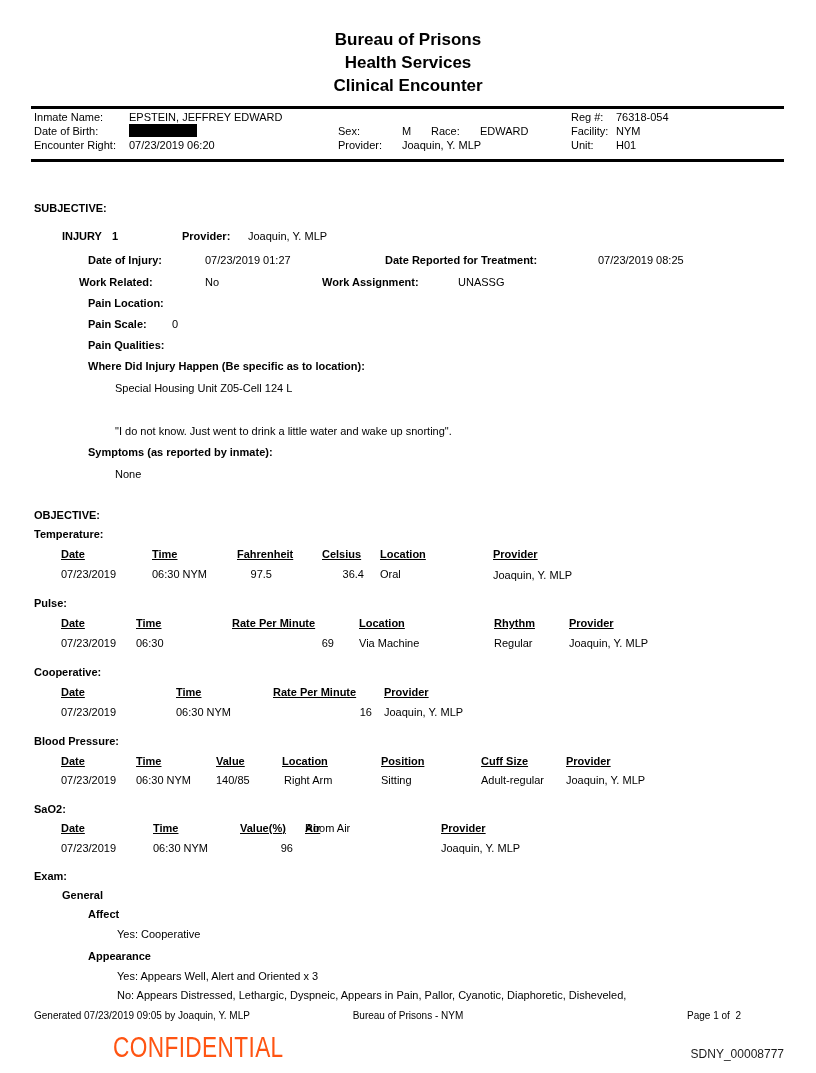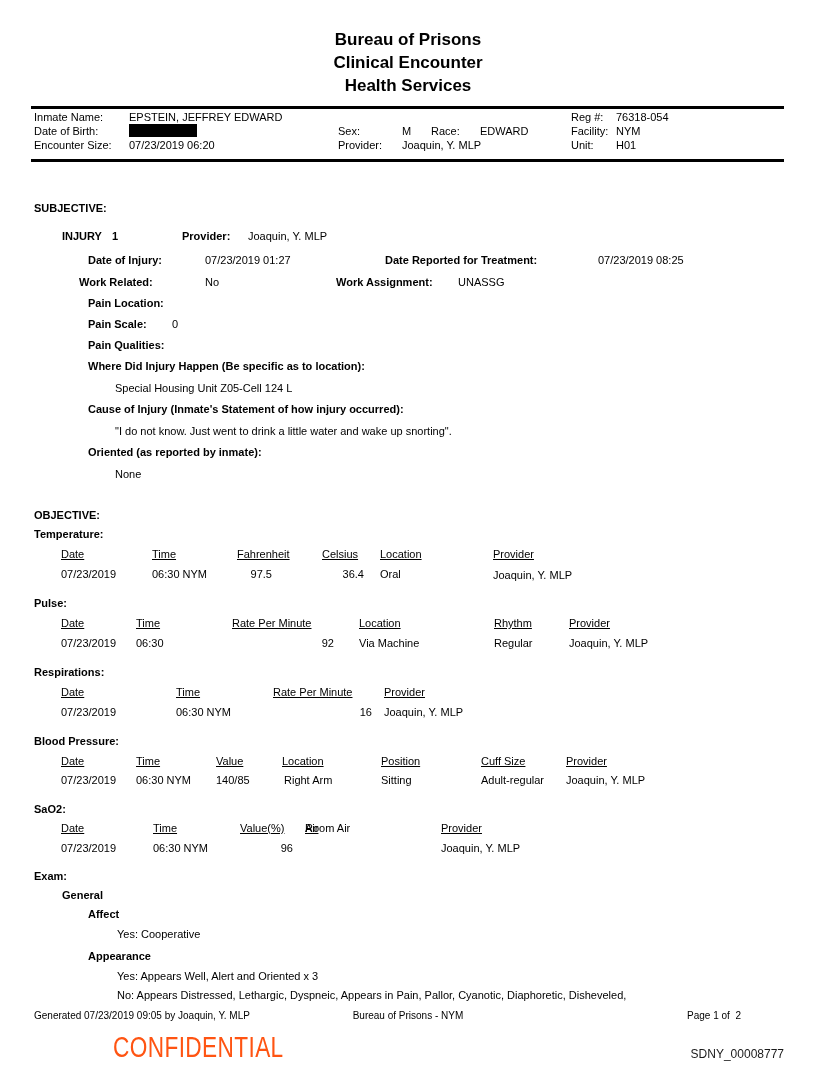--- a/index.html
+++ b/index.html
@@ -4,21 +4,21 @@
 <style>
   * { margin:0; padding:0; box-sizing:border-box; }
   html,body { background:#ffffff; }
   .page {
     position:relative; width:816px; height:1073px; background:#fff;
     font-family:"Liberation Sans","DejaVu Sans",sans-serif;
     font-size:11px; color:#000; overflow:hidden;padding-left:17px;
   }
   .abs { position:absolute; white-space:pre; line-height:13px; }
   .b  { font-weight:bold; }
-  .th { font-weight:normal; text-decoration:underline; }
+  .th { font-weight:bold; text-decoration:underline; }
   .num { text-align:right; }
   .rule { position:absolute; left:31px; width:753px; height:3px; background:#000; }
   .title-block {
     position:absolute; top:28px; left:0; width:816px; text-align:center;
     font-weight:bold; font-size:17px; line-height:23px;
   }
   .redact { position:absolute; background:#000; }
   .footer-text { font-size:10px; line-height:12px; }
   .confidential {
     position:absolute; left:113px; top:1033px; font-size:29px; line-height:29px;
@@ -26,41 +26,41 @@
   }
   .bates { font-size:12px; color:#1a1a1a; }
 </style>
 </head>
 <body>
 
 <div class="page">
 
   <div class="title-block">
     <div>Bureau of Prisons</div>
+    <div>Health Services</div>
     <div>Clinical Encounter</div>
-    <div>Health Services</div>
   </div>
 
   <div class="rule" style="top:106px"></div>
   <div>
     <span class="abs" style="left:34px;top:111px">Inmate Name:</span>
     <span class="abs" style="left:129px;top:111px">EPSTEIN, JEFFREY EDWARD</span>
     <span class="abs" style="left:571px;top:111px">Reg #:</span>
     <span class="abs" style="left:616px;top:111px">76318-054</span>
 
     <span class="abs" style="left:34px;top:125px">Date of Birth:</span>
     <div class="redact" style="left:129px;top:124px;width:68px;height:13px"></div>
     <span class="abs" style="left:338px;top:125px">Sex:</span>
     <span class="abs" style="left:402px;top:125px">M</span>
     <span class="abs" style="left:431px;top:125px">Race:</span>
     <span class="abs" style="left:480px;top:125px">EDWARD</span>
     <span class="abs" style="left:571px;top:125px">Facility:</span>
     <span class="abs" style="left:616px;top:125px">NYM</span>
 
-    <span class="abs" style="left:34px;top:139px">Encounter Size:</span>
+    <span class="abs" style="left:34px;top:139px">Encounter Right:</span>
     <span class="abs" style="left:129px;top:139px">07/23/2019 06:20</span>
     <span class="abs" style="left:338px;top:139px">Provider:</span>
     <span class="abs" style="left:402px;top:139px">Joaquin, Y. MLP</span>
     <span class="abs" style="left:571px;top:139px">Unit:</span>
     <span class="abs" style="left:616px;top:139px">H01</span>
   </div>
   <div class="rule" style="top:159px"></div>
 
   <span class="abs b" style="left:34px;top:202px">SUBJECTIVE:</span>
 
@@ -69,33 +69,32 @@
   <span class="abs b" style="left:182px;top:230px">Provider:</span>
   <span class="abs" style="left:248px;top:230px">Joaquin, Y. MLP</span>
 
   <span class="abs b" style="left:88px;top:254px">Date of Injury:</span>
   <span class="abs" style="left:205px;top:254px">07/23/2019 01:27</span>
   <span class="abs b" style="left:385px;top:254px">Date Reported for Treatment:</span>
   <span class="abs" style="left:598px;top:254px">07/23/2019 08:25</span>
 
   <span class="abs b" style="left:79px;top:276px">Work Related:</span>
   <span class="abs" style="left:205px;top:276px">No</span>
-  <span class="abs b" style="left:336px;top:276px">Work Assignment:</span>
+  <span class="abs b" style="left:322px;top:276px">Work Assignment:</span>
   <span class="abs" style="left:458px;top:276px">UNASSG</span>
 
   <span class="abs b" style="left:88px;top:297px">Pain Location:</span>
   <span class="abs b" style="left:88px;top:318px">Pain Scale:</span>
   <span class="abs" style="left:172px;top:318px">0</span>
   <span class="abs b" style="left:88px;top:339px">Pain Qualities:</span>
 
   <span class="abs b" style="left:88px;top:360px">Where Did Injury Happen (Be specific as to location):</span>
   <span class="abs" style="left:115px;top:382px">Special Housing Unit Z05-Cell 124 L</span>
-  <span class="abs b" style="left:88px;top:403px">Cause of Injury (Inmate's Statement of how injury occurred):</span>
   <span class="abs" style="left:115px;top:425px">"I do not know. Just went to drink a little water and wake up snorting".</span>
-  <span class="abs b" style="left:88px;top:446px">Oriented (as reported by inmate):</span>
+  <span class="abs b" style="left:88px;top:446px">Symptoms (as reported by inmate):</span>
   <span class="abs" style="left:115px;top:468px">None</span>
 
   <span class="abs b" style="left:34px;top:509px">OBJECTIVE:</span>
 
   <div>
     <span class="abs b" style="left:34px;top:528px">Temperature:</span>
     <span class="abs th" style="left:61px;top:548px">Date</span>
     <span class="abs th" style="left:152px;top:548px">Time</span>
     <span class="abs th" style="left:237px;top:548px">Fahrenheit</span>
     <span class="abs th" style="left:322px;top:548px">Celsius</span>
@@ -112,28 +111,28 @@
   <div>
     <span class="abs b" style="left:34px;top:597px">Pulse:</span>
     <span class="abs th" style="left:61px;top:617px">Date</span>
     <span class="abs th" style="left:136px;top:617px">Time</span>
     <span class="abs th" style="left:232px;top:617px">Rate Per Minute</span>
     <span class="abs th" style="left:359px;top:617px">Location</span>
     <span class="abs th" style="left:494px;top:617px">Rhythm</span>
     <span class="abs th" style="left:569px;top:617px">Provider</span>
     <span class="abs" style="left:61px;top:637px">07/23/2019</span>
     <span class="abs" style="left:136px;top:637px">06:30</span>
-    <span class="abs num" style="left:232px;top:637px;width:102px">92</span>
+    <span class="abs num" style="left:232px;top:637px;width:102px">69</span>
     <span class="abs" style="left:359px;top:637px">Via Machine</span>
     <span class="abs" style="left:494px;top:637px">Regular</span>
     <span class="abs" style="left:569px;top:637px">Joaquin, Y. MLP</span>
   </div>
 
   <div>
-    <span class="abs b" style="left:34px;top:666px">Respirations:</span>
+    <span class="abs b" style="left:34px;top:666px">Cooperative:</span>
     <span class="abs th" style="left:61px;top:686px">Date</span>
     <span class="abs th" style="left:176px;top:686px">Time</span>
     <span class="abs th" style="left:273px;top:686px">Rate Per Minute</span>
     <span class="abs th" style="left:384px;top:686px">Provider</span>
     <span class="abs" style="left:61px;top:706px">07/23/2019</span>
     <span class="abs" style="left:176px;top:706px">06:30 NYM</span>
     <span class="abs num" style="left:273px;top:706px;width:99px">16</span>
     <span class="abs" style="left:384px;top:706px">Joaquin, Y. MLP</span>
   </div>
 

